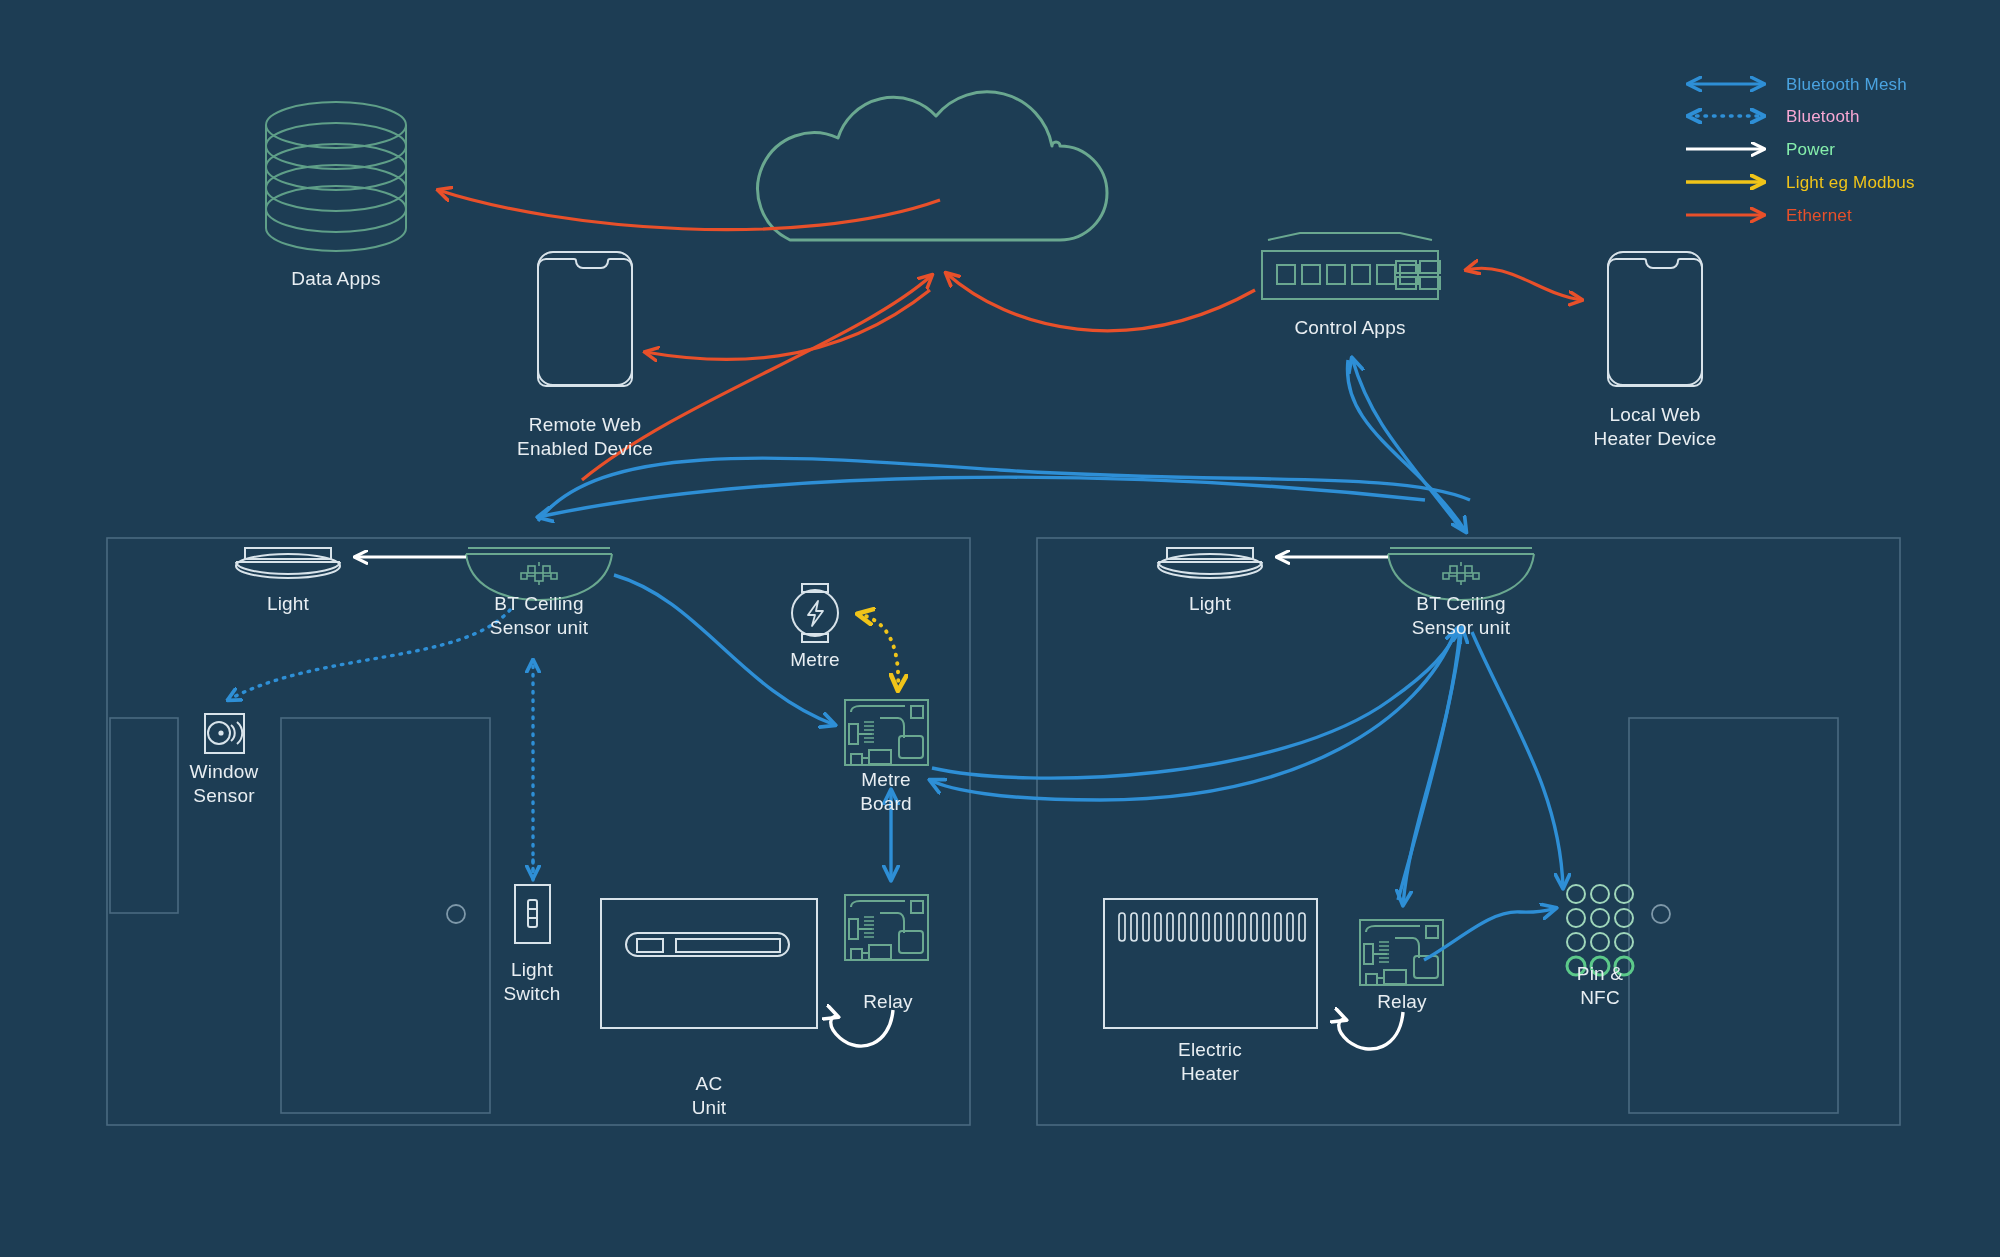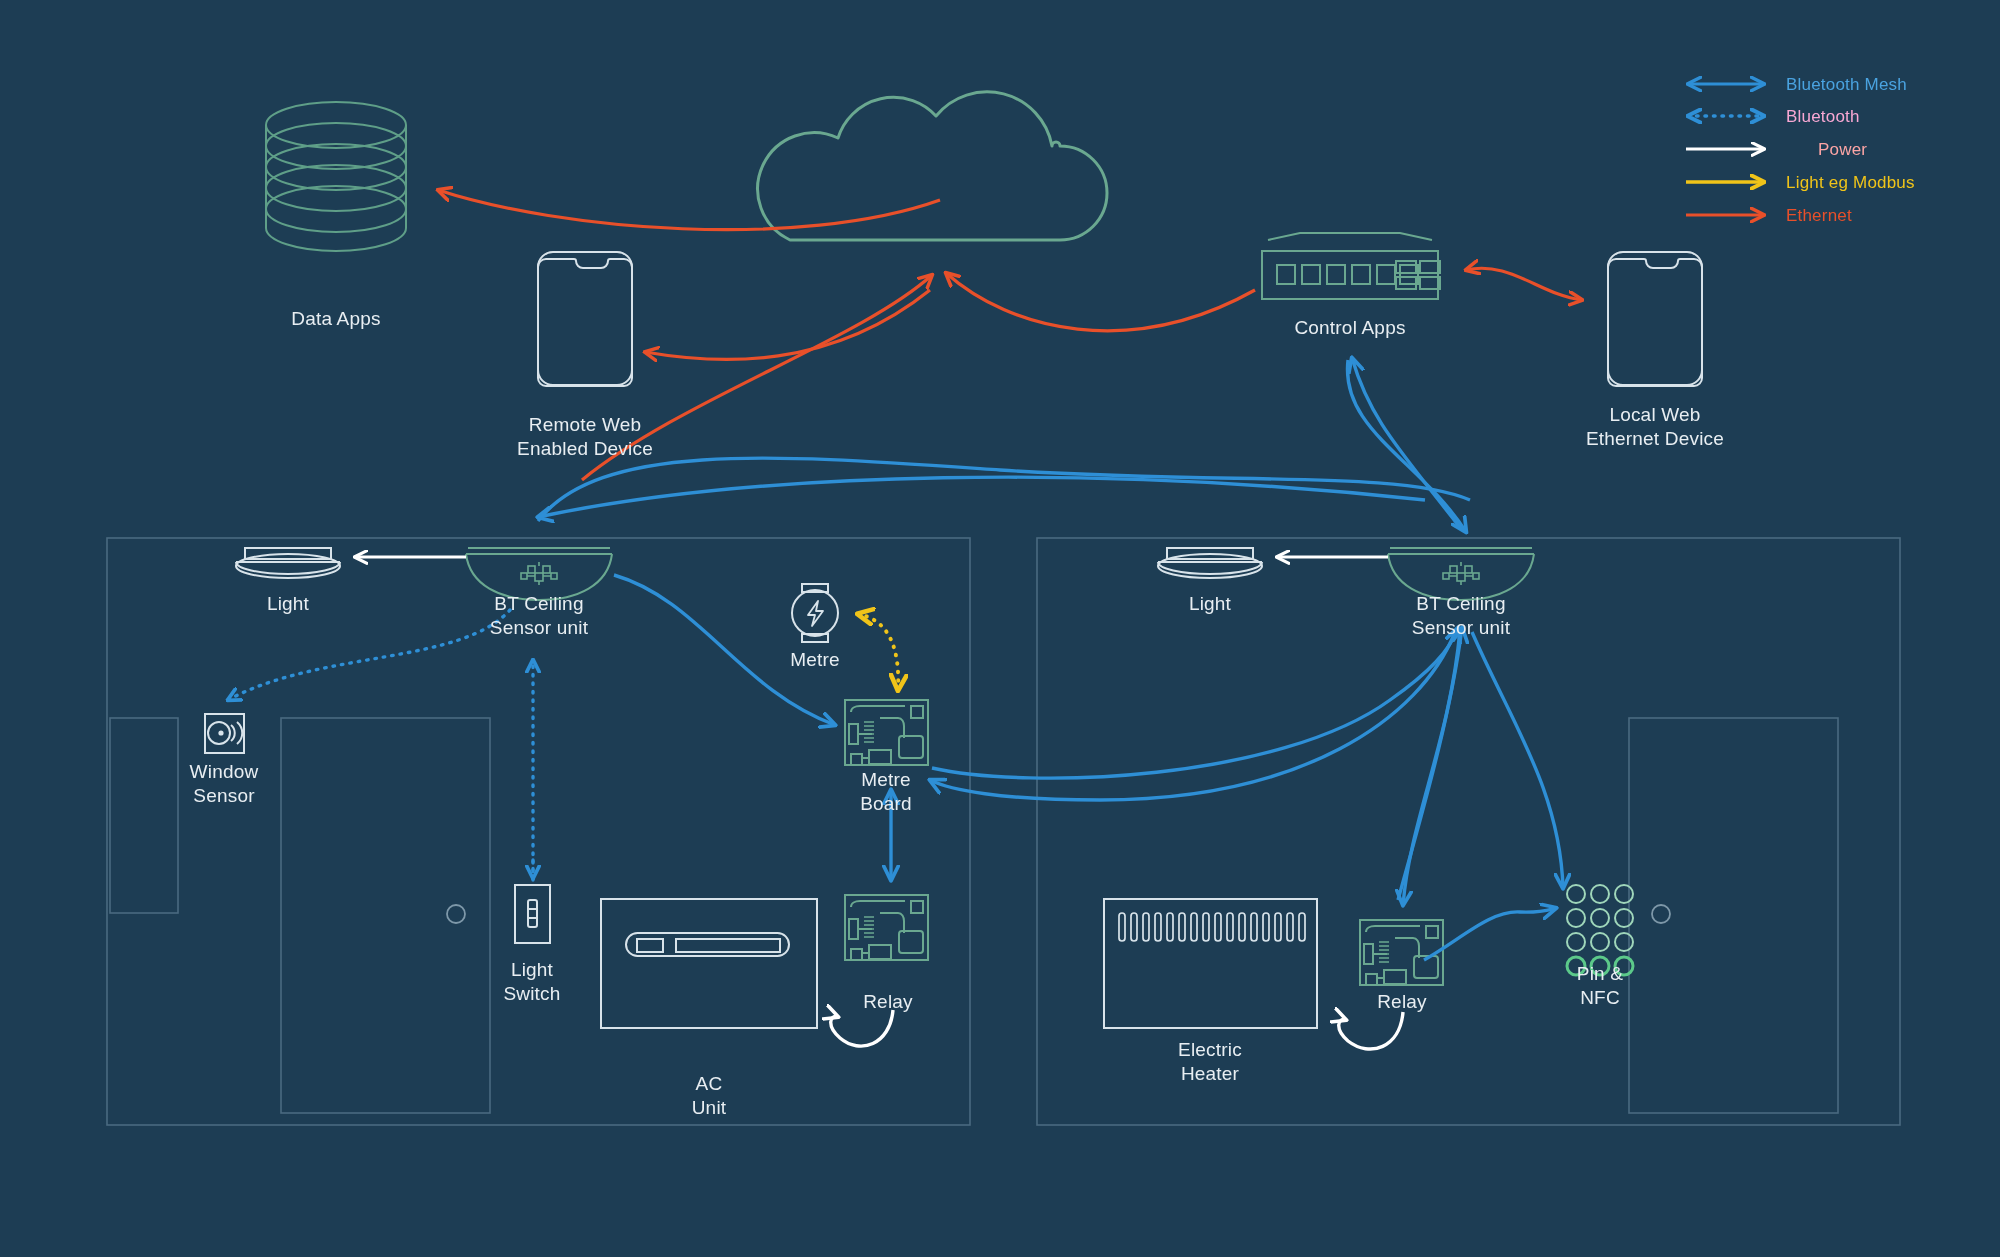--- a/index.html
+++ b/index.html
@@ -340,33 +340,33 @@
       <path d="M1688,84 L1764,84" fill="none" stroke="#2e8fd6" stroke-width="3.2" marker-start="url(#ah-blue)" marker-end="url(#ah-blue)"></path>
       <path d="M1688,116 L1764,116" fill="none" stroke="#2e8fd6" stroke-width="3.6" stroke-dasharray="1.5 7" stroke-linecap="round" marker-start="url(#ah-blue-s)" marker-end="url(#ah-blue-s)"></path>
       <path d="M1686,149 L1764,149" fill="none" stroke="#ffffff" stroke-width="3" marker-end="url(#ah-white)"></path>
       <path d="M1686,182 L1764,182" fill="none" stroke="#f0c419" stroke-width="3.4" marker-end="url(#ah-yellow)"></path>
       <path d="M1686,215 L1764,215" fill="none" stroke="#e8502a" stroke-width="3.2" marker-end="url(#ah-red)"></path>
     </g>
   </svg>
 
   <div class="legend-lbl" style="left:1786px; top:75px; color:#4aa3e0;">Bluetooth Mesh</div>
   <div class="legend-lbl" style="left:1786px; top:107px; color:#f9a8d4;">Bluetooth</div>
-  <div class="legend-lbl" style="left:1786px; top:140px; color:#fca5a5;margin-left:32px;">Power</div>
+  <div class="legend-lbl" style="left:1786px; top:140px; color:#86efac;">Power</div>
   <div class="legend-lbl" style="left:1786px; top:173px; color:#f0c419;">Light eg Modbus</div>
   <div class="legend-lbl" style="left:1786px; top:206px; color:#e8502a;">Ethernet</div>
 
-  <div class="lbl" style="left:256px; top:267px; width:160px;margin-top:40px;">Data Apps</div>
+  <div class="lbl" style="left:256px; top:267px; width:160px;">Data Apps</div>
 
   <div class="lbl" style="left:485px; top:405px; width:200px;margin-top:8px;">Remote Web
 Enabled Device</div>
 
   <div class="lbl" style="left:1250px; top:316px; width:200px;">Control Apps</div>
 
   <div class="lbl" style="left:1555px; top:403px; width:200px;">Local Web
-Ethernet Device</div>
+Heater Device</div>
 
   <div class="lbl" style="left:228px; top:592px; width:120px;">Light</div>
   <div class="lbl" style="left:459px; top:592px; width:160px;">BT Ceiling
 Sensor unit</div>
   <div class="lbl" style="left:164px; top:760px; width:120px;">Window
 Sensor</div>
   <div class="lbl" style="left:472px; top:958px; width:120px;">Light
 Switch</div>
   <div class="lbl" style="left:755px; top:648px; width:120px;">Metre</div>
   <div class="lbl" style="left:826px; top:768px; width:120px;">Metre

